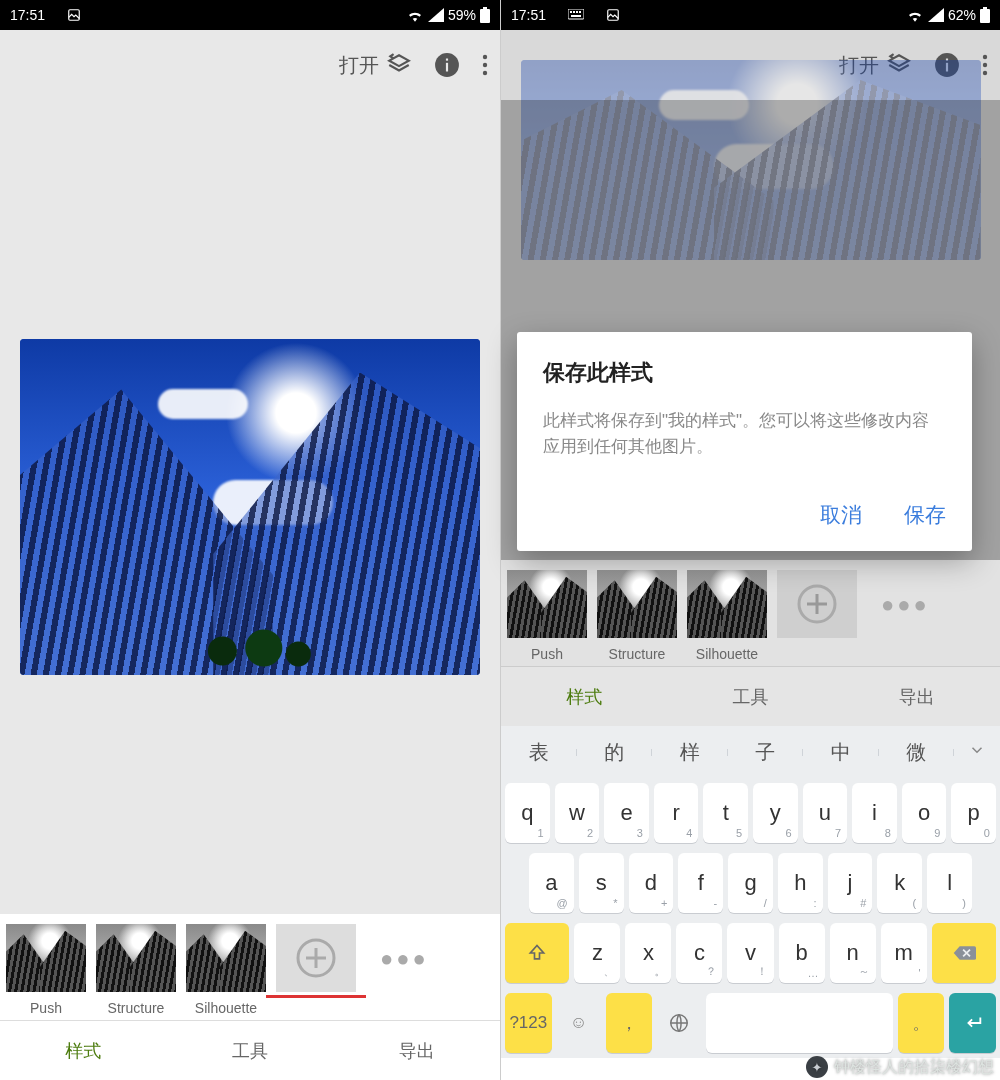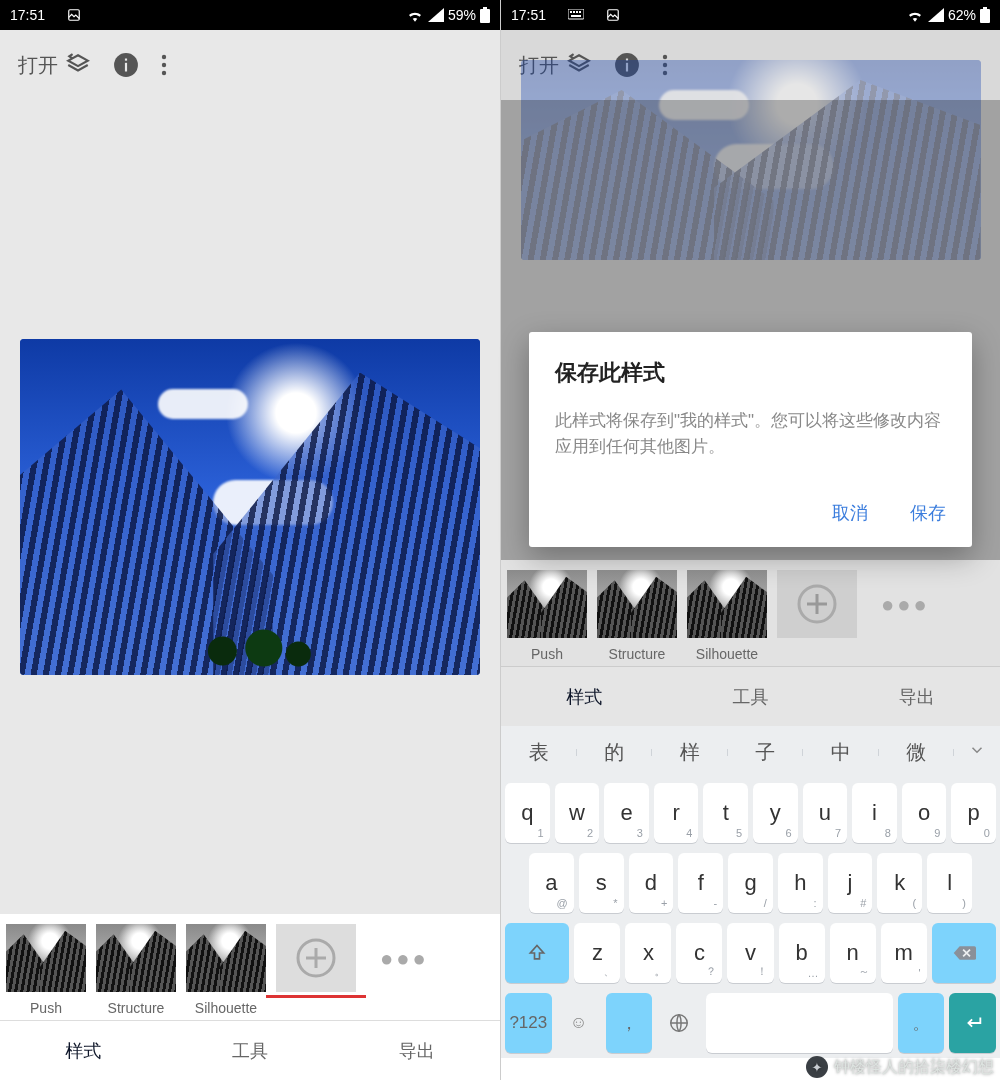--- a/index.html
+++ b/index.html
@@ -19,21 +19,21 @@
     display: flex; align-items: center; justify-content: space-between;
     padding: 0 10px; font-size: 14px; font-weight: 500;
   }
   .status-left { display: flex; align-items: center; gap: 22px; }
   .status-right { display: flex; align-items: center; gap: 4px; }
   .sb-icon { display: inline-flex; align-items: center; }
 
   
   .app-header {
     height: 70px; background: #e8e8e8;
-    display: flex; align-items: center; justify-content: flex-start;
+    display: flex; align-items: center; justify-content: flex-end;
     padding: 0 12px 0 18px;
     gap: 7px;
   }
   .open-btn { font-size: 20px; color: #555; }
   .hdr-icons { display: flex; align-items: center; gap: 22px; }
   .hdr-icon { color: #555; display:flex; align-items:center; }
 
   
   .canvas-area { flex: 1; background: #e8e8e8; display:flex; align-items:center; justify-content:center; position:relative; }
   .photo { width: 460px; height: 336px; background:#1e4bb8; position:relative; overflow:hidden; border-radius:4px; }
@@ -72,45 +72,45 @@
   .thumb-label{ font-size:14px; color:#666; margin-top:8px; }
   .add-tile{ width:80px; height:68px; background:#ddd; display:flex; align-items:center; justify-content:center;}
   .add-tile svg circle{stroke:#aaa;}
   .add-underline{ height:3px; background:#d33; width:100px; margin-top:3px;}
   .dots3{ margin:22px 0 0 14px; color:#aaa; letter-spacing:3px; font-size:22px;}
 
   
   .bottom-tabs{ height:60px; display:flex; border-top:1px solid #ddd; background:#fff;}
   .bottom-tabs.dim{ background:#e5e5e5; border-top-color:#ccc;}
   .tab{ flex:1; display:flex; align-items:center; justify-content:center; font-size:18px; color:#666;}
-  .tab.active{ color:#0f172a;text-align:center;}
+  .tab.active{ color:#4d7c0f;text-align:center;}
 
   
   .modal-mask{ position:absolute; inset:0; background:rgba(0,0,0,.25);}
-  .dialog{ position:absolute; left:28px; right:28px; top:232px; background:#fff; border-radius:3px;
+  .dialog{ position:absolute; left:16px; right:28px; top:232px; background:#fff; border-radius:3px;
     padding:26px 26px 12px; box-shadow:0 10px 30px rgba(0,0,0,.3);}
   .dlg-title{ font-size:22px; color:#222; font-weight:600; margin-bottom:20px;}
   .dlg-body{ font-size:17px; color:#888; line-height:1.55; margin-bottom:28px;}
   .dlg-caret{ display:inline-block; width:2px; height:22px; background:#2aa3a3; vertical-align:middle; margin-left:1px;}
   .dlg-actions{ display:flex; justify-content:flex-end; gap:42px; margin-top:40px; padding-bottom:10px;}
-  .dlg-btn{ color:#3b7ddd; font-size:18px;}
+  .dlg-btn{ color:#3b7ddd; font-size:21px;}
 
   
   .kbd{ background:#eceef0; }
   .sugg-row{ display:flex; align-items:center; height:52px; }
   .sugg{ flex:1; text-align:center; font-size:20px; color:#555; position:relative;}
   .sugg:not(:last-child)::after{content:"";position:absolute;right:0;top:10px;bottom:10px;width:1px;background:#cfd3d8;}
   .sugg.more{ flex:0 0 46px; color:#888;}
   .krow{ display:flex; justify-content:center; gap:5px; padding:5px 4px;}
   .key{ background:#fff; border-radius:6px; box-shadow:0 1px 0 #c9ccd1;
     display:flex; flex-direction:column; align-items:center; justify-content:center;
     height:60px; flex:1; position:relative; font-size:22px; color:#333;}
   .key .sub{ position:absolute; right:6px; bottom:4px; font-size:11px; color:#9aa0a8;}
   .key.wide{ flex:1.4;}
-  .key.fn{ background:#7dd3fc; color:#666;text-align:right;}
+  .key.fn{ background:#fde047; color:#666;text-align:right;}
   .key.space{ flex:4;}
   .krow.r2{ padding-left:28px; padding-right:28px;}
   .krow.r4 .key{ font-size:17px;}
   .key.emoji{ flex:0 0 44px; background:transparent; box-shadow:none; font-size:20px; color:#888;}
   .key.lang{ flex:0 0 44px; background:transparent; box-shadow:none;}
   .key.enter{ background:#2aa3a3; color:#fff;}
 
   .watermark{ position:absolute; right:6px; bottom:2px; display:flex; align-items:center; gap:6px;
     font-size:16px; color:#dde3e0; text-shadow:0 0 3px rgba(0,0,0,.5); pointer-events:none;}
   .wm-badge{ width:22px;height:22px;border-radius:50%;background:#3a3f44;display:flex;align-items:center;justify-content:center;color:#c7ccd1;font-size:13px;}

